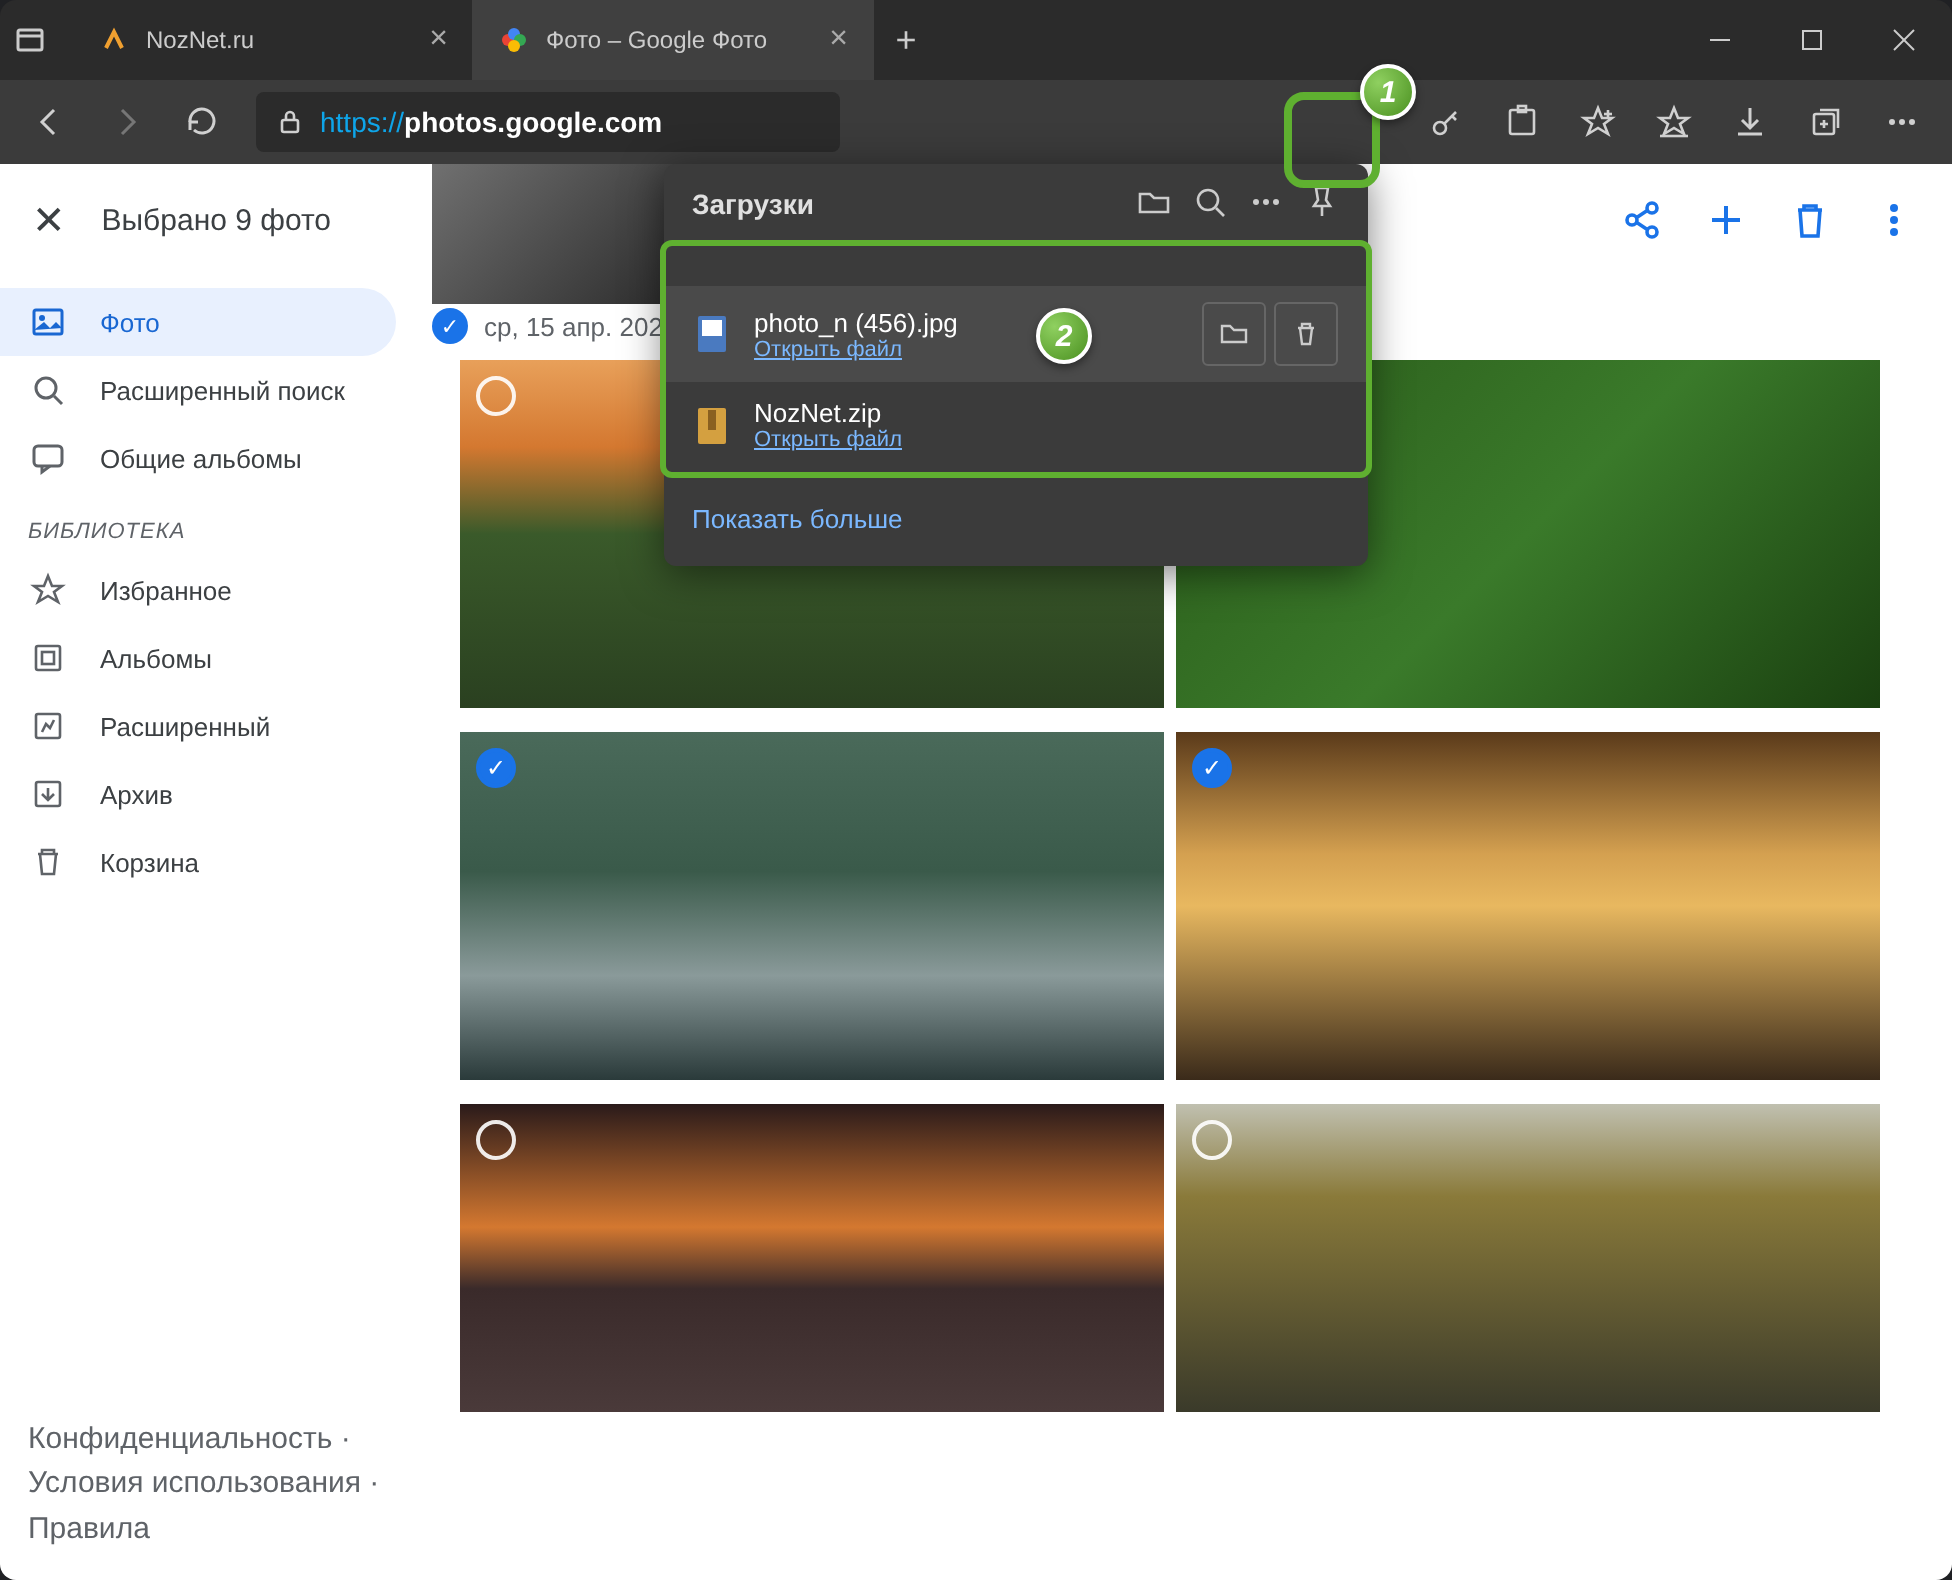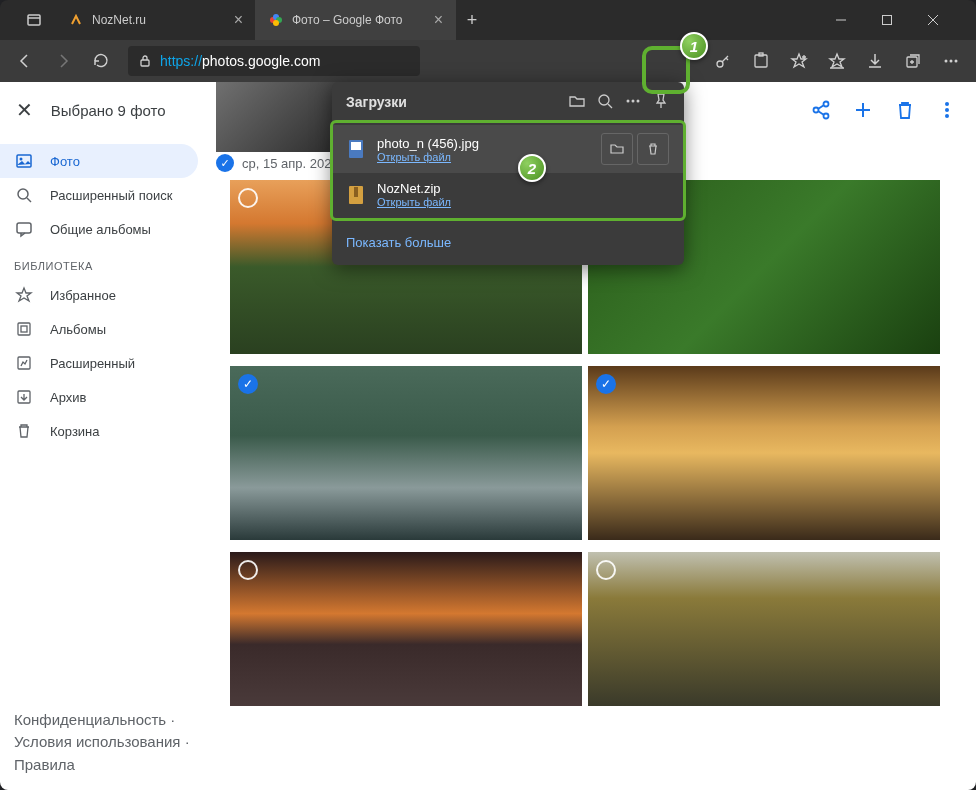--- a/index.html
+++ b/index.html
@@ -1,51 +1,51 @@
 <!DOCTYPE html>
 <html><head>
 <meta charset="utf-8">
 <style>
 * { margin: 0; padding: 0; box-sizing: border-box; font-family: 'Segoe UI', Arial, sans-serif; }
 body { width: 976px; height: 790px; background: #202124; overflow: hidden; position: relative; border-radius: 8px; }
 
 
-.titlebar { height: 40px; background: #2b2b2b; display: flex; align-items: center; padding: 0 20px; }
+.titlebar { height: 40px; background: #2b2b2b; display: flex; align-items: center; padding: 0 1px; }
 .tab-btn { width: 28px; height: 28px; display: flex; align-items: center; justify-content: center; color: #ccc; }
 .tabs { display: flex; height: 100%; margin-left: 8px; flex: 1; }
 .tab { display: flex; align-items: center; padding: 0 12px; gap: 8px; color: #ccc; font-size: 12px; min-width: 200px; border-right: 1px solid #404040; position: relative; }
 .tab.active { background: #404040; }
 .tab .favicon { width: 16px; height: 16px; display:flex; align-items:center; justify-content:center; }
 .tab .close { margin-left: auto; font-size: 16px; color: #aaa; cursor:pointer; }
 .newtab { width: 32px; display: flex; align-items: center; justify-content: center; color: #ccc; font-size: 18px; }
 .winbtns { display: flex; }
 .winbtn { width: 46px; height: 32px; display: flex; align-items: center; justify-content: center; color: #ccc; }
 
 
 .toolbar { height: 42px; background: #3b3b3b; display: flex; align-items: center; padding: 0 8px; gap: 4px; }
 .tbtn { width: 34px; height: 34px; display: flex; align-items: center; justify-content: center; color: #d0d0d0; border-radius: 4px; }
 .addr { flex: 1; display: flex; align-items: center; background: #2b2b2b; border-radius: 4px; height: 30px; padding: 0 10px; margin: 0 6px; color: #d0d0d0; font-size: 14px; gap: 8px; max-width: 360px; }
 .addr .url-pre { color: #0ea5e9; }
-.addr .url-main { color: #fff; }
+.addr .url-main { color: #fff; font-weight: bold; }
 .profile-pill { display: flex; align-items: center; gap: 8px; border: 1px solid #5a5a5a; border-radius: 16px; padding: 4px 8px 4px 12px; color: #d0d0d0; font-size: 12px; margin-left: 4px; }
 .avatar-sm { width: 22px; height: 22px; border-radius: 50%; background: #888; display:flex; align-items:center; justify-content:center; }
 
 
 .content { position: absolute; top: 82px; left: 0; right: 0; bottom: 0; background: #fff; display: flex; }
 
 
 .sidebar { width: 210px; padding-top: 0; display:flex; flex-direction:column; }
 .sel-bar { height: 56px; display: flex; align-items: center; padding: 0 16px; gap: 18px; border-bottom: none; }
 .sel-bar .x { font-size: 20px; color: #3c4043; }
 .sel-bar .txt { font-size: 15px; color: #3c4043; }
 .nav { padding-top: 6px; }
 .nav-item { display: flex; align-items: center; gap: 16px; padding: 8px 14px; font-size: 13px; color: #3c4043; border-radius: 0 18px 18px 0; margin-right: 12px; }
 .nav-item.active { background: #e8f0fe; color: #1967d2; }
 .nav-item .nicon { width: 20px; display:flex; justify-content:center; }
-.section-label { font-size: 11px; color: #5f6368; padding: 14px 14px 6px; letter-spacing: 0.5px; }
+.section-label { font-size: 11px; color: #5f6368; padding: 14px 14px 6px; letter-spacing: 0.5px; font-style: italic; }
 .footer-links { margin-top: auto; padding: 14px; font-size: 15px; color: #5f6368; line-height: 1.5; }
 
 
 .main { flex: 1; overflow: hidden; position: relative; }
 .action-bar { position: absolute; top: 0; right: 0; height: 56px; display: flex; align-items: center; gap: 20px; padding: 0 18px; }
 .action-bar .aicon { color: #1a73e8; }
 .date-row { display: flex; align-items: center; gap: 8px; padding: 72px 0 8px 6px; font-size: 13px; color: #5f6368; }
 .date-check { width: 18px; height: 18px; border-radius: 50%; background: #1a73e8; display:flex; align-items:center; justify-content:center; color:#fff; font-size:11px; }
 .grid { display: flex; flex-wrap: wrap; gap: 6px; padding: 0 6px; }
 .thumb { position: relative; background: #333; }
@@ -59,21 +59,21 @@
 .t6 { width: 352px; height: 154px; margin-top: 6px; background: linear-gradient(to bottom, #c0c0b0 0%, #8a7a3a 30%, #3a3a2a 100%); }
 .t0 { position: absolute; top: 0; left: 6px; width: 128px; height: 70px; background: linear-gradient(135deg, #707070, #2a2a2a); }
 
 
 .dl-panel { position: absolute; top: 82px; left: 332px; width: 352px; background: #3b3b3b; color: #e0e0e0; border-radius: 6px; box-shadow: 0 4px 20px rgba(0,0,0,0.5); z-index: 10; }
 .dl-head { display: flex; align-items: flex-end; padding: 10px 14px; gap: 10px; }
 .dl-head .title { font-size: 14px; font-weight: 600; flex: 1; }
 .dl-head .hicon { color: #ccc; }
 .dl-list { border: 3px solid #5fb030; border-radius: 6px; margin: 0 -2px; padding: 2px 0; }
 .dl-item { display: flex; align-items: center; padding: 8px 14px; gap: 12px; position: relative; }
-.dl-item.hover { background: #4a4a4a; }
+.dl-item.hover { background: #4a4a4a; margin-top: 18px; }
 .dl-icon { width: 18px; height: 22px; display:flex; align-items:center; justify-content:center; }
 .dl-text { flex: 1; }
 .dl-name { font-size: 13px; color: #fff; }
 .dl-open { font-size: 11px; color: #7bb8ff; text-decoration: underline; }
 .dl-actions { display: flex; gap: 4px; }
 .dl-act { width: 32px; height: 32px; border: 1px solid #666; border-radius: 3px; display:flex; align-items:center; justify-content:center; color:#ccc; }
 .dl-more { padding: 12px 14px 14px; }
 .dl-more a { color: #7bb8ff; font-size: 13px; text-decoration: none; }
 
 

